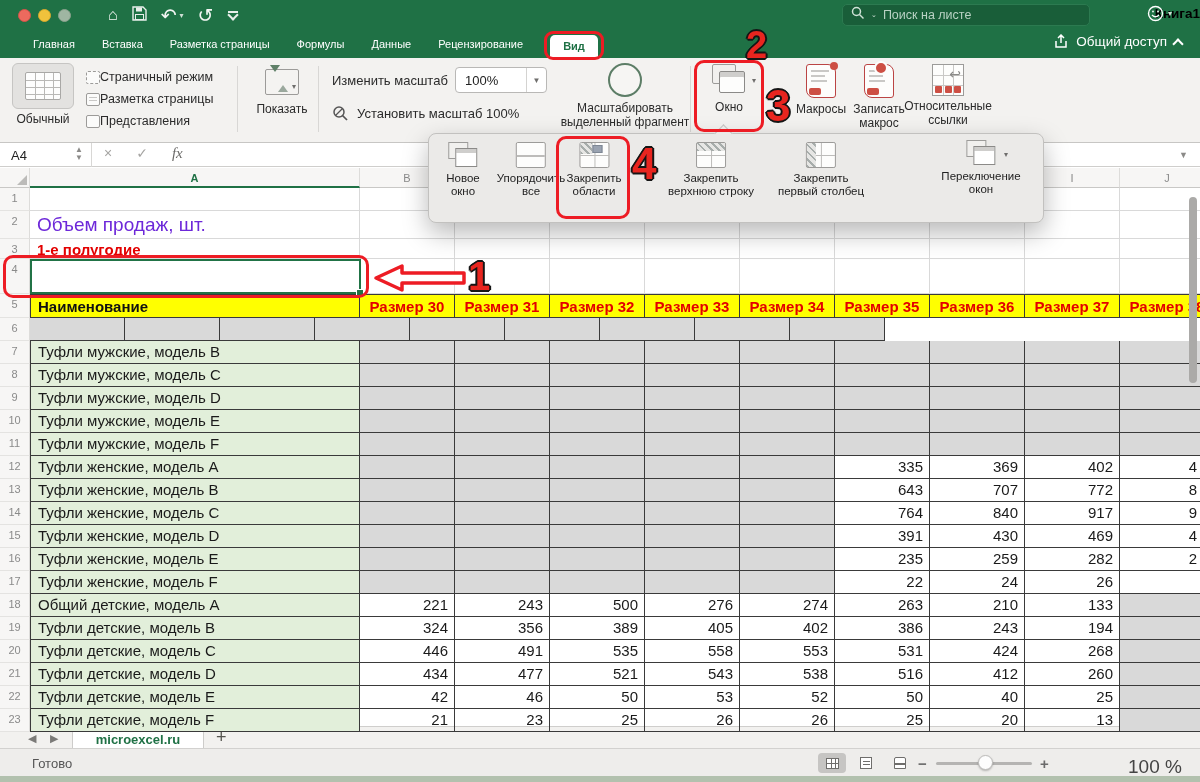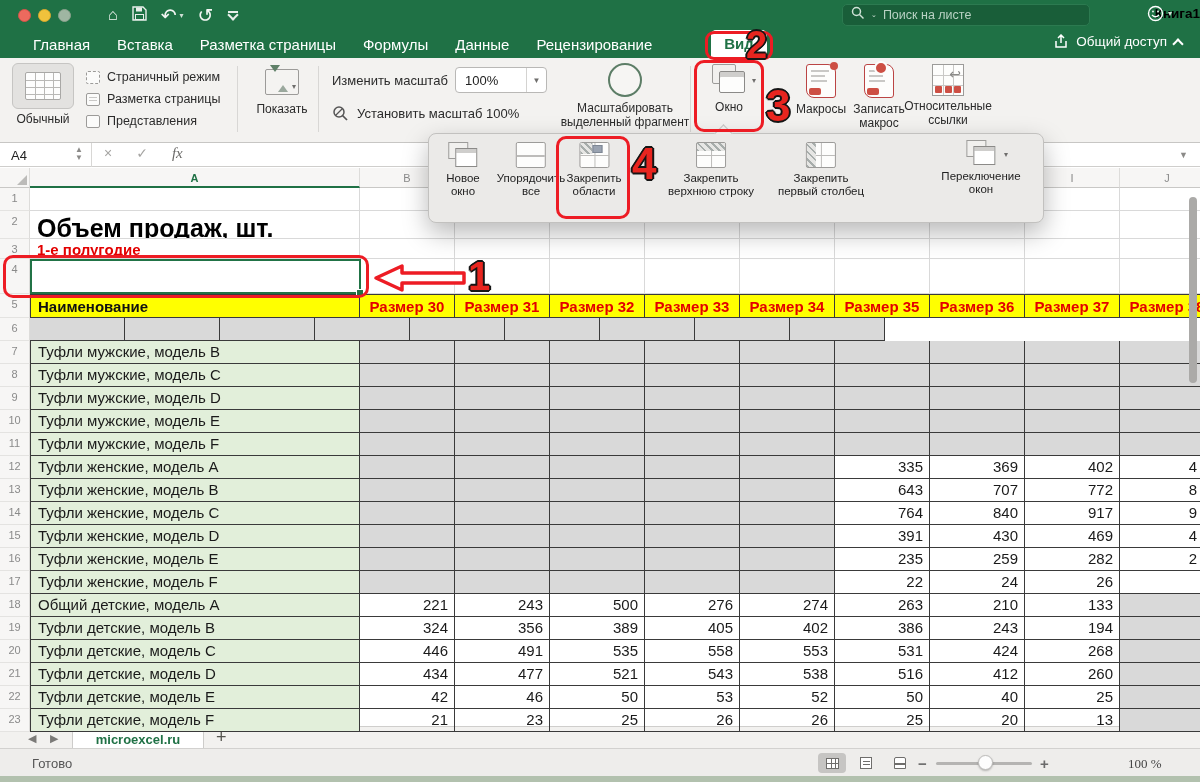--- a/index.html
+++ b/index.html
@@ -21,22 +21,22 @@
   .collapse-ic .chev { width:8px; height:8px; border-left:2px solid #e9efeb; border-bottom:2px solid #e9efeb; transform:rotate(-45deg); margin-top:-3px; }
   .doc-title { position:absolute; left:0; right:0; top:6px; text-align:right; color:#000000; font-size:13.5px; font-weight:bold; }
   .searchbox { position:absolute; right:110px; top:4px; width:248px; height:22px; background:#195e39; border:1px solid #2c7a50; border-radius:5px; display:flex; align-items:center; padding:0 8px; gap:6px; }
   .searchbox .mag { flex:0 0 auto; }
   .searchbox .ph { color:#b9d2c4; font-size:12.5px; }
   .smiley { position:absolute; right:28px; top:5px; display:flex; align-items:center; gap:4px; color:#fff; }
 
   
   .tabrow { position:absolute; left:0; top:30px; width:1200px; height:28px; background:#1f7145; }
   .tabs { position:absolute; left:33px; top:0; height:28px; display:flex; gap:27px; align-items:center; }
-  .tab { color:#fff; font-size:15px; white-space:nowrap; }
-  .tab-active-wrap { position:relative; height:28px; display:flex; align-items:flex-end;margin-left:32px; }
+  .tab { color:#fff; font-size:11px; white-space:nowrap; }
+  .tab-active-wrap { position:relative; height:28px; display:flex; align-items:flex-end; }
   .tab.active { background:#fff; color:#1f7145; font-weight:bold; padding:5px 13px 6px; border-radius:5px 5px 0 0; }
   .ring { position:absolute; border:3px solid #ed1c24; border-radius:9px; pointer-events:none; z-index:40; }
   .ring.vid { left:-6px; top:1px; right:-6px; bottom:-2px; }
   .share { position:absolute; right:18px; top:4px; display:flex; align-items:center; gap:7px; color:#fff; font-size:13.5px; }
   .share .chev-up { width:8px; height:8px; border-left:2px solid #fff; border-top:2px solid #fff; transform:rotate(45deg); margin-top:4px; }
 
   
   .ribbon { position:absolute; left:0; top:58px; width:1200px; height:85px; background:#f3f2f0; border-bottom:1px solid #c7c6c4; }
   .rlabel { font-size:12px; color:#2b2b2b; text-align:center; line-height:13.5px; }
   .vdiv { position:absolute; top:8px; width:1px; height:66px; background:#d8d7d5; }
@@ -44,21 +44,21 @@
   .rb-normal .btn { width:62px; height:46px; background:#e3e2e0; border:1px solid #c6c5c3; border-radius:6px; display:flex; align-items:center; justify-content:center; margin:0 auto 4px; }
   .grid-ic { width:36px; height:28px; background:
       linear-gradient(#b9b8b6,#b9b8b6) 0 7px/100% 1px no-repeat,
       linear-gradient(#b9b8b6,#b9b8b6) 0 14px/100% 1px no-repeat,
       linear-gradient(#b9b8b6,#b9b8b6) 0 21px/100% 1px no-repeat,
       linear-gradient(#b9b8b6,#b9b8b6) 9px 0/1px 100% no-repeat,
       linear-gradient(#b9b8b6,#b9b8b6) 18px 0/1px 100% no-repeat,
       linear-gradient(#b9b8b6,#b9b8b6) 27px 0/1px 100% no-repeat, #fdfdfd;
       border:1px solid #a9a8a6; border-radius:2px; }
   .rb-stack { position:absolute; left:86px; top:8px; }
-  .rb-stack .item { display:flex; align-items:center; gap:7px; height:22px; font-size:12.5px; color:#2b2b2b; white-space:nowrap; }
+  .rb-stack .item { display:flex; align-items:center; height:22px; font-size:12.5px; color:#2b2b2b; white-space:nowrap; }
   .mini-ic { width:14px; height:13px; border:1px solid #9c9b99; background:#fbfbfa; border-radius:2px; }
   .mini-ic.dash { border-style:dashed; }
   .mini-ic.page { background:linear-gradient(#c9c8c6,#c9c8c6) 2px 3px/8px 1px no-repeat, linear-gradient(#c9c8c6,#c9c8c6) 2px 6px/8px 1px no-repeat, #fbfbfa; }
   .rb-show { position:absolute; left:246px; top:7px; width:72px; text-align:center; }
   .show-ic { position:relative; width:34px; height:26px; margin:4px auto 8px; border:1px solid #9c9b99; background:#f4f3f1; border-radius:2px; }
   .show-ic .t1 { position:absolute; left:4px; top:-5px; border-left:5px solid transparent; border-right:5px solid transparent; border-top:7px solid #5f8068; }
   .show-ic .t2 { position:absolute; left:12px; bottom:2px; border-left:5px solid transparent; border-right:5px solid transparent; border-bottom:7px solid #9aa89d; }
   .show-caret { position:absolute; right:2px; top:12px; font-size:8px; color:#6f6e6c; }
   .rb-zoomlabel { position:absolute; left:332px; top:15px; font-size:13px; color:#2b2b2b; }
   .combo { position:absolute; left:455px; top:9px; width:92px; height:26px; background:#fff; border:1px solid #b9b8b6; border-radius:4px; display:flex; }
@@ -130,21 +130,21 @@
   .t { border-right:1px solid #3a3a3a; border-bottom:1px solid #3a3a3a; }
   .t.first { border-left:1px solid #3a3a3a; }
   .t.toprow { border-top:1px solid #3a3a3a; }
   .grey { background:#d9d9d9; }
   .greenfill { background:#e2efda; padding:2px 0 0 7px; }
   .yellow { background:#ffff00; font-weight:bold; }
   .name-h { padding:3px 0 12px 7px; color:#111; }
   .size-h { color:#e30000; text-align:center; padding-top:3px; }
   .num { text-align:right; padding:2px 6px 0 0; }
   .num.jclip { padding-right:17px; }
-  .title-a { color:#000000; font-weight:bold; font-size:25px; padding:3px 0 0 7px; }
+  .title-a { color:#6d28d9; font-weight:normal; font-size:19px; padding:3px 0 0 7px; }
   .sub-a { color:#e30000; font-weight:bold; font-size:15px; padding:2px 0 0 7px; }
 
   .sel { position:absolute; left:30px; top:259px; width:331px; height:35px; border:2px solid #217346; background:#fff; z-index:3; }
   .sel .handle { position:absolute; right:-5px; bottom:-5px; width:8px; height:8px; background:#217346; border:1.5px solid #fff; }
   .vscroll { position:absolute; left:1189px; top:197px; width:8px; height:186px; background:#abaaa8; border-radius:4px; z-index:25; }
 
   
   .ring.cell1 { left:3px; top:255px; width:366px; height:43px; border-radius:10px; z-index:30; }
   .step { position:absolute; z-index:40; font-weight:bold; color:#e8251f; font-size:40px; line-height:1;
       text-shadow:2px 0 0 #151515,-2px 0 0 #151515,0 2px 0 #151515,0 -2px 0 #151515,1px 1px 0 #151515,-1px 1px 0 #151515,1px -1px 0 #151515,-1px -1px 0 #151515; }
@@ -164,21 +164,21 @@
   .statusbar { position:absolute; left:0; top:748px; width:1200px; height:28px; background:#eeedeb; border-top:1px solid #d2d1cf; }
   .ready { position:absolute; left:32px; top:7px; font-size:13px; color:#555; }
   .viewbtn { position:absolute; top:4px; width:28px; height:20px; border-radius:4px; display:flex; align-items:center; justify-content:center; }
   .viewbtn.active { background:#c6c5c3; }
   .vb-grid { width:13px; height:11px; border:1px solid #6f6e6c; background:linear-gradient(#6f6e6c,#6f6e6c) 0 4px/100% 1px no-repeat, linear-gradient(#6f6e6c,#6f6e6c) 4px 0/1px 100% no-repeat, linear-gradient(#6f6e6c,#6f6e6c) 8px 0/1px 100% no-repeat, #fff; }
   .vb-page { width:12px; height:12px; border:1px solid #6f6e6c; background:linear-gradient(#6f6e6c,#6f6e6c) 2px 3px/7px 1px no-repeat, linear-gradient(#6f6e6c,#6f6e6c) 2px 6px/7px 1px no-repeat, #fff; }
   .vb-break { width:12px; height:12px; border:1px solid #6f6e6c; background:linear-gradient(#6f6e6c,#6f6e6c) 0 5px/100% 2px no-repeat, #fff; border-radius:2px 2px 0 0; }
   .zoom-minus,.zoom-plus { position:absolute; top:6px; font-size:15px; color:#6b6b6b; font-weight:bold; }
   .zoom-track { position:absolute; left:936px; top:13px; width:96px; height:3px; background:#b5b4b2; border-radius:2px; }
   .zoom-thumb { position:absolute; left:978px; top:6px; width:15px; height:15px; background:#fdfdfd; border:1px solid #bdbcba; border-radius:50%; box-shadow:0 1px 2px rgba(0,0,0,0.25); }
-  .zoom-pct { position:absolute; left:1128px; top:7px; font-size:13px; color:#444;font-family:Liberation Serif, serif; }
+  .zoom-pct { position:absolute; left:1128px; top:7px; font-size:19px; color:#444; }
   .bottom-edge { position:absolute; left:0; top:776px; width:1200px; height:6px; background:#b2c1ae; }
 </style>
 </head>
 <body>
 
 <div class="app">
 
   <div class="titlebar">
     <div class="tl red"></div>
     <div class="tl yel"></div>

